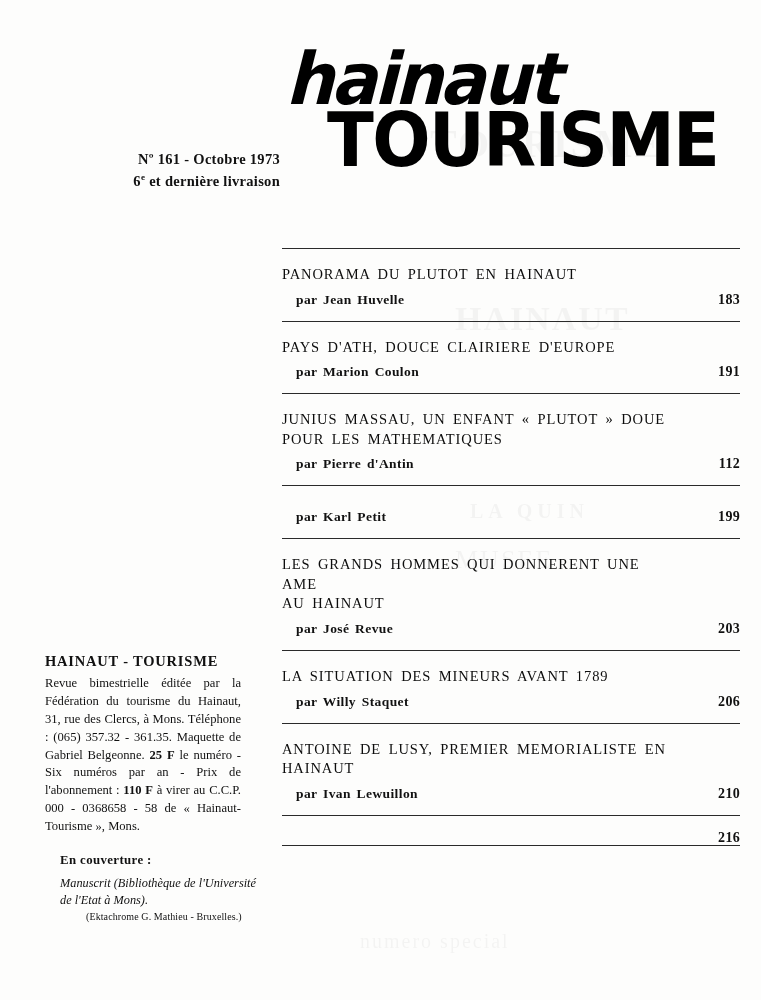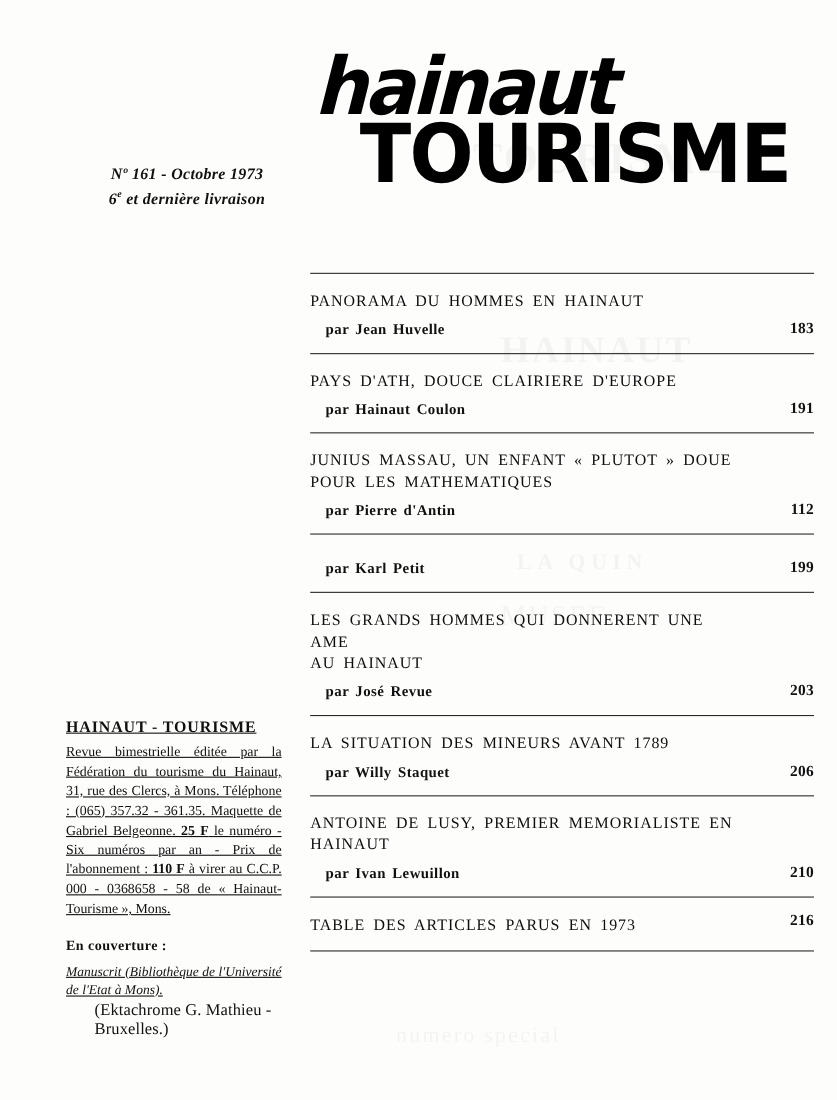--- a/index.html
+++ b/index.html
@@ -76,26 +76,25 @@
     transform-origin: left top;
     z-index: 1;
   }
 
   
   .issue {
     position: absolute;
     left: 60px;
     top: 148px;
     width: 220px;
-    text-align: center;
+    text-align: right;
     font-size: 14.5px;
     line-height: 1.55;
     font-weight: bold;
     letter-spacing: 0.3px;
-    font-style: italic;
   }
   .issue sup { font-size: 9px; vertical-align: super; }
 
   
   .toc {
     position: absolute;
     left: 282px;
     top: 248px;
     width: 458px;
   }
@@ -137,24 +136,23 @@
   .toc-entry.no-author .toc-author-row {
     margin-top: 0;
     position: absolute;
     right: 0;
     top: 14px;
   }
 
   
   .colophon {
     position: absolute;
-    left: 60px;
+    left: 45px;
     top: 653px;
     width: 196px;
-    text-decoration: underline;
   }
   .colophon-heading {
     font-size: 14.5px;
     font-weight: bold;
     letter-spacing: 0.8px;
     margin-bottom: 5px;
     white-space: nowrap;
   }
   .colophon-body {
     font-size: 12.6px;
@@ -175,24 +173,23 @@
     font-weight: bold;
     letter-spacing: 0.4px;
     margin-bottom: 7px;
   }
   .cover-caption {
     font-size: 12.3px;
     font-style: italic;
     line-height: 1.35;
     text-align: justify;
     text-align-last: left;
-    text-decoration: underline;
   }
   .cover-credit {
-    font-size: 15px;
+    font-size: 10px;
     margin-top: 3px;
     padding-left: 26px;
     letter-spacing: 0.1px;
   }
 </style>
 </head>
 <body>
 
 <div class="page">
 
@@ -209,34 +206,34 @@
 
   <div class="issue">
     <div>Nº 161 - Octobre 1973</div>
     <div><span>6</span><sup>e</sup><span> et dernière livraison</span></div>
   </div>
 
   <div class="toc">
       <div class="toc-rule"></div>
       <div class="toc-entry">
         <div class="toc-title">
-          <div>PANORAMA DU HOMMES EN HAINAUT</div>
+          <div>PANORAMA DU PLUTOT EN HAINAUT</div>
         </div>
         <div class="toc-author-row">
           <div class="toc-author">par Jean Huvelle</div>
           <div class="toc-page">183</div>
         </div>
       </div>
       <div class="toc-rule"></div>
       <div class="toc-entry">
         <div class="toc-title">
           <div>PAYS D'ATH, DOUCE CLAIRIERE D'EUROPE</div>
         </div>
         <div class="toc-author-row">
-          <div class="toc-author">par Hainaut Coulon</div>
+          <div class="toc-author">par Marion Coulon</div>
           <div class="toc-page">191</div>
         </div>
       </div>
       <div class="toc-rule"></div>
       <div class="toc-entry">
         <div class="toc-title">
           <div>JUNIUS MASSAU, UN ENFANT « PLUTOT » DOUE</div>
           <div>POUR LES MATHEMATIQUES</div>
         </div>
         <div class="toc-author-row">
@@ -277,23 +274,20 @@
         <div class="toc-title">
           <div>ANTOINE DE LUSY, PREMIER MEMORIALISTE EN HAINAUT</div>
         </div>
         <div class="toc-author-row">
           <div class="toc-author">par Ivan Lewuillon</div>
           <div class="toc-page">210</div>
         </div>
       </div>
       <div class="toc-rule"></div>
       <div class="toc-entry no-author">
-        <div class="toc-title">
-          <div>TABLE DES ARTICLES PARUS EN 1973</div>
-        </div>
         <div class="toc-author-row">
           <div class="toc-page">216</div>
         </div>
       </div>
       <div class="toc-rule"></div>
     </div>
 
   <div class="colophon">
     <div class="colophon-heading">HAINAUT - TOURISME</div>
     <div class="colophon-body"><span>Revue bimestrielle éditée par la Fédération du tourisme du Hainaut, 31, rue des Clercs, à Mons. Téléphone : (065) 357.32 - 361.35. Maquette de Gabriel Belgeonne. </span><b>25 F</b><span> le numéro - Six numéros par an - Prix de l'abonnement : </span><b>110 F</b><span> à virer au C.C.P. 000 - 0368658 - 58 de « Hainaut-Tourisme », Mons.</span></div>

